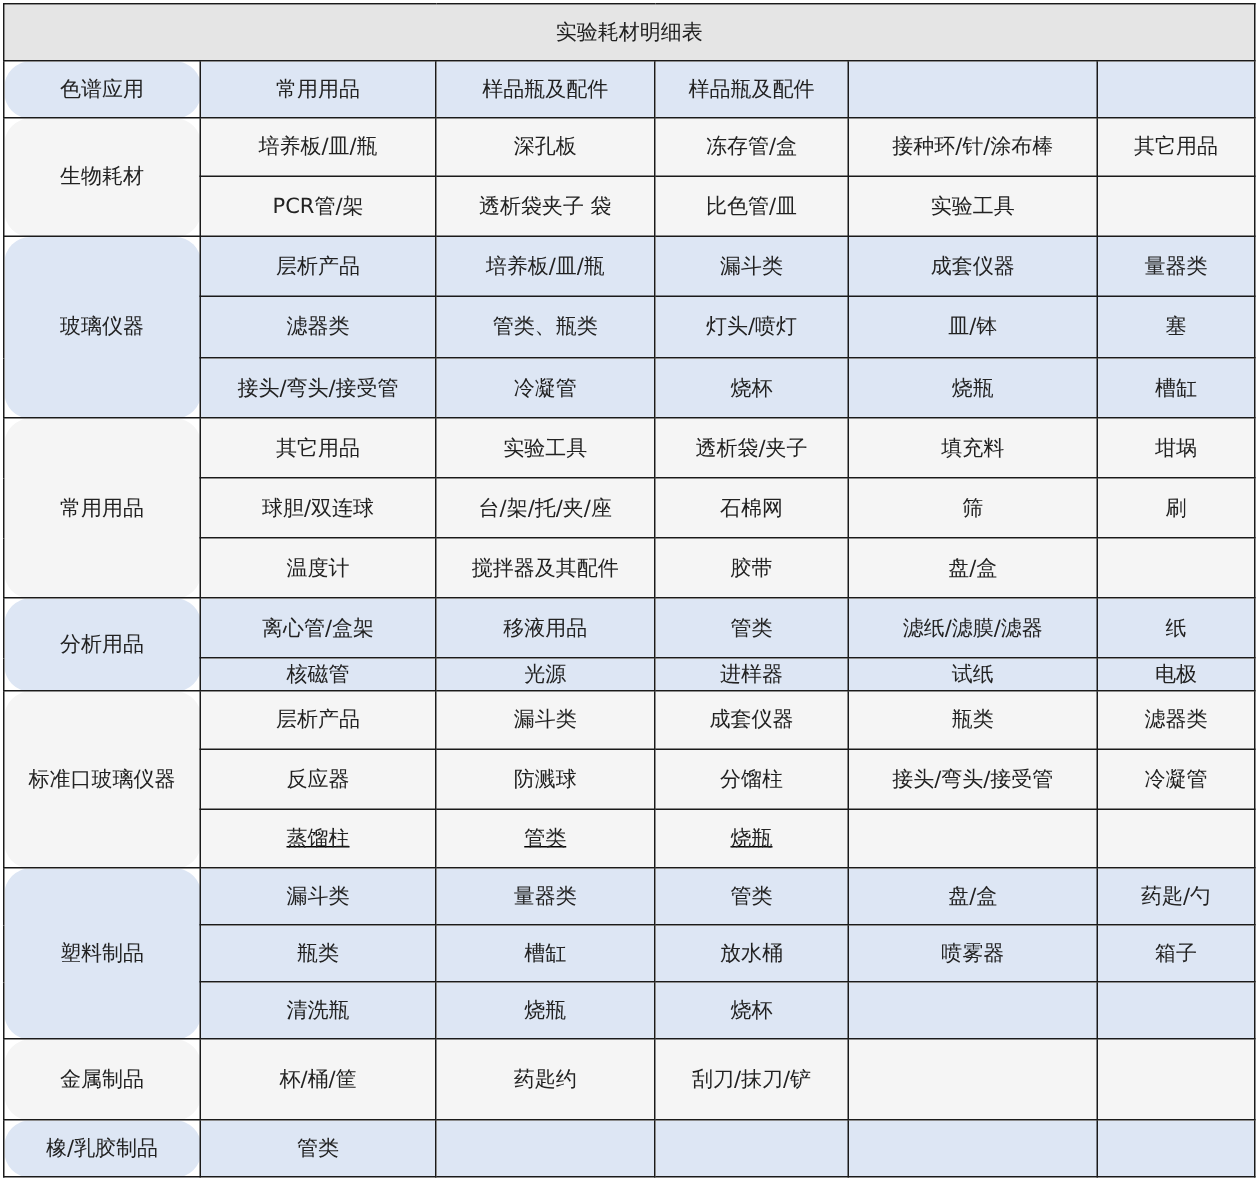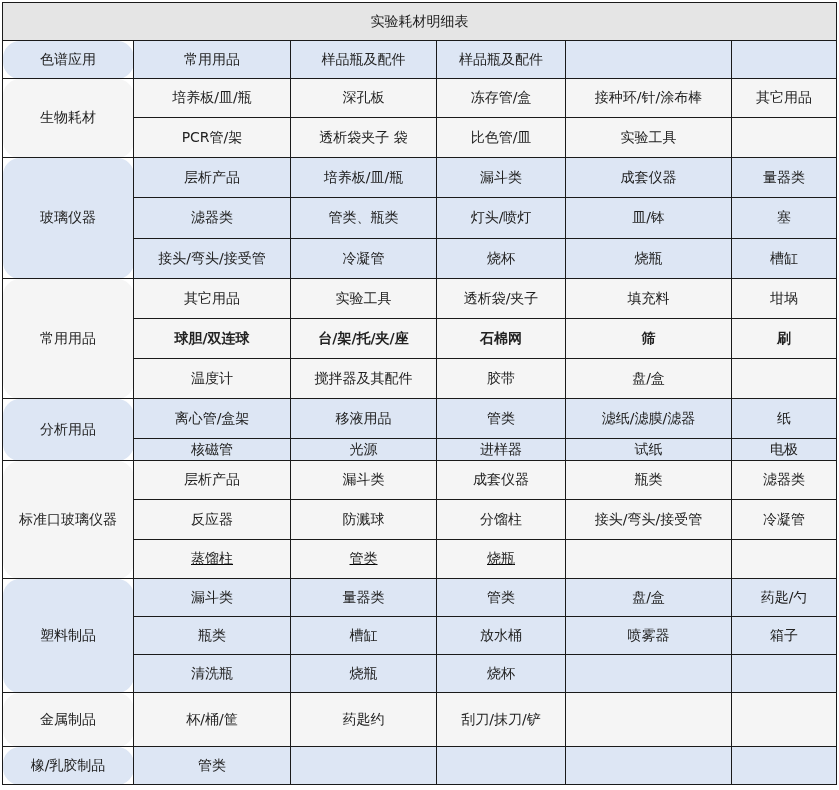--- a/index.html
+++ b/index.html
@@ -94,21 +94,21 @@
         <td>槽缸</td>
       </tr>
       <tr class="grey" style="height: 40px;">
         <td class="cat" rowspan="3">常用用品</td>
         <td>其它用品</td>
         <td>实验工具</td>
         <td>透析袋/夹子</td>
         <td>填充料</td>
         <td>坩埚</td>
       </tr>
-      <tr class="grey" style="height: 40px; font-weight: bold;">
+      <tr class="grey" style="height: 40px;">
         <td>球胆/双连球</td>
         <td>台/架/托/夹/座</td>
         <td>石棉网</td>
         <td>筛</td>
         <td>刷</td>
       </tr>
       <tr class="grey" style="height: 40px; padding-left: 44px;">
         <td>温度计</td>
         <td>搅拌器及其配件</td>
         <td>胶带</td>

